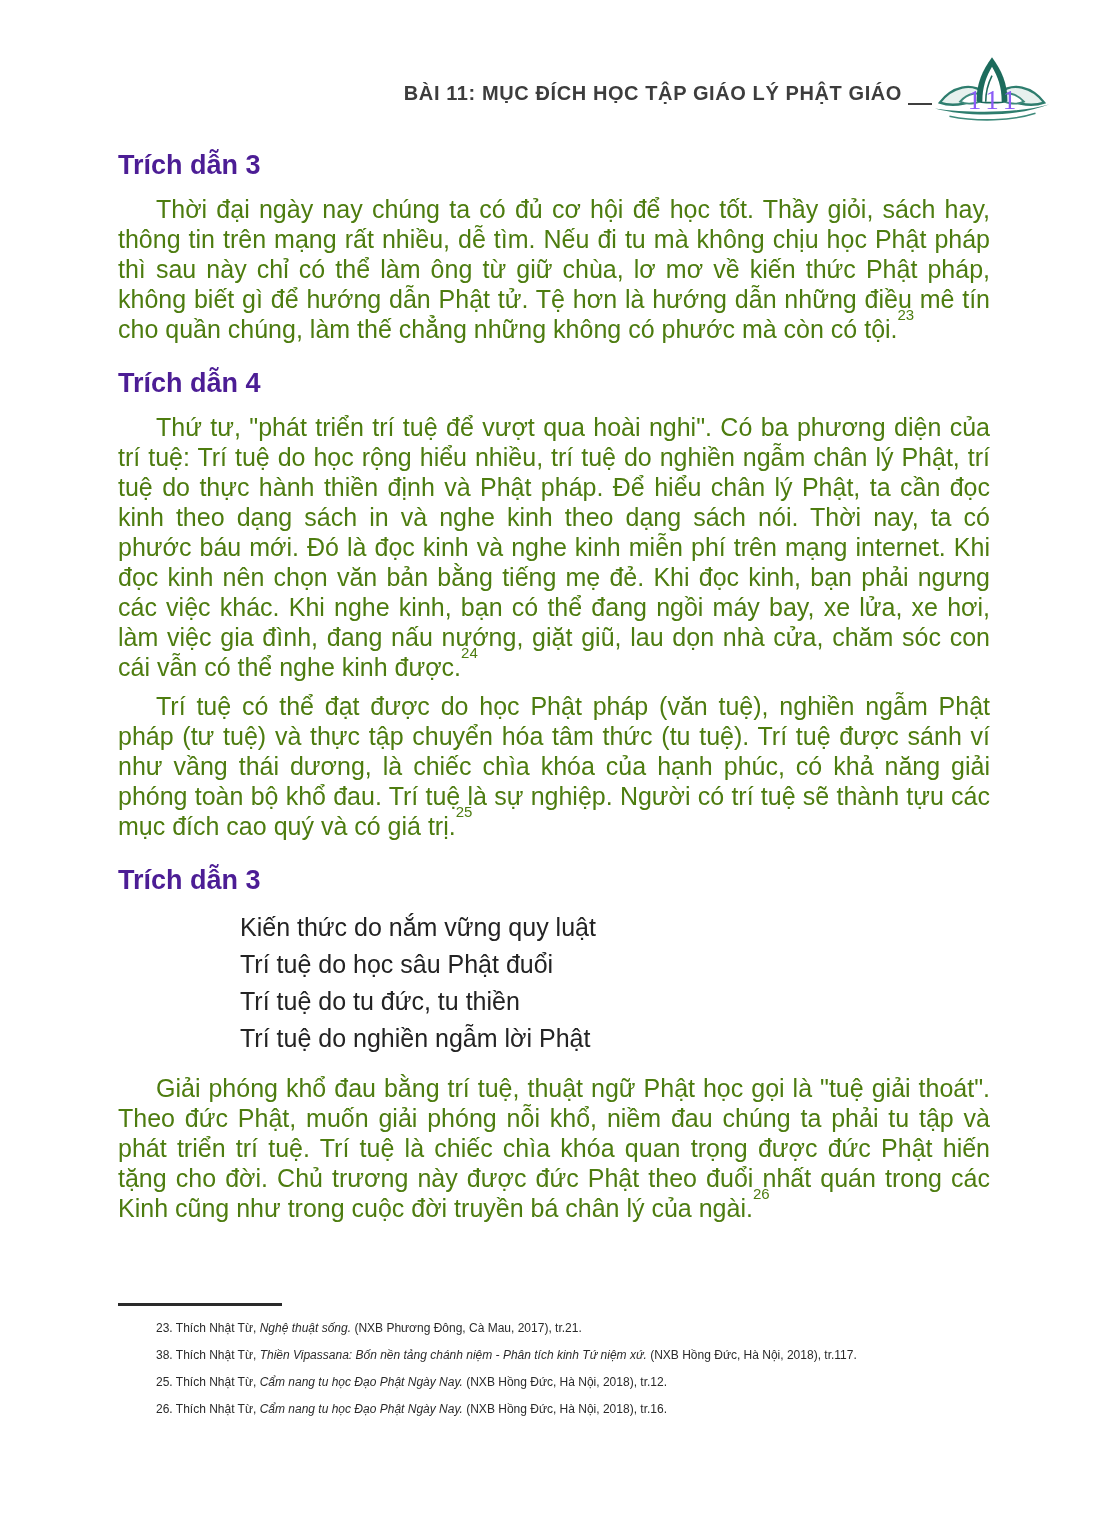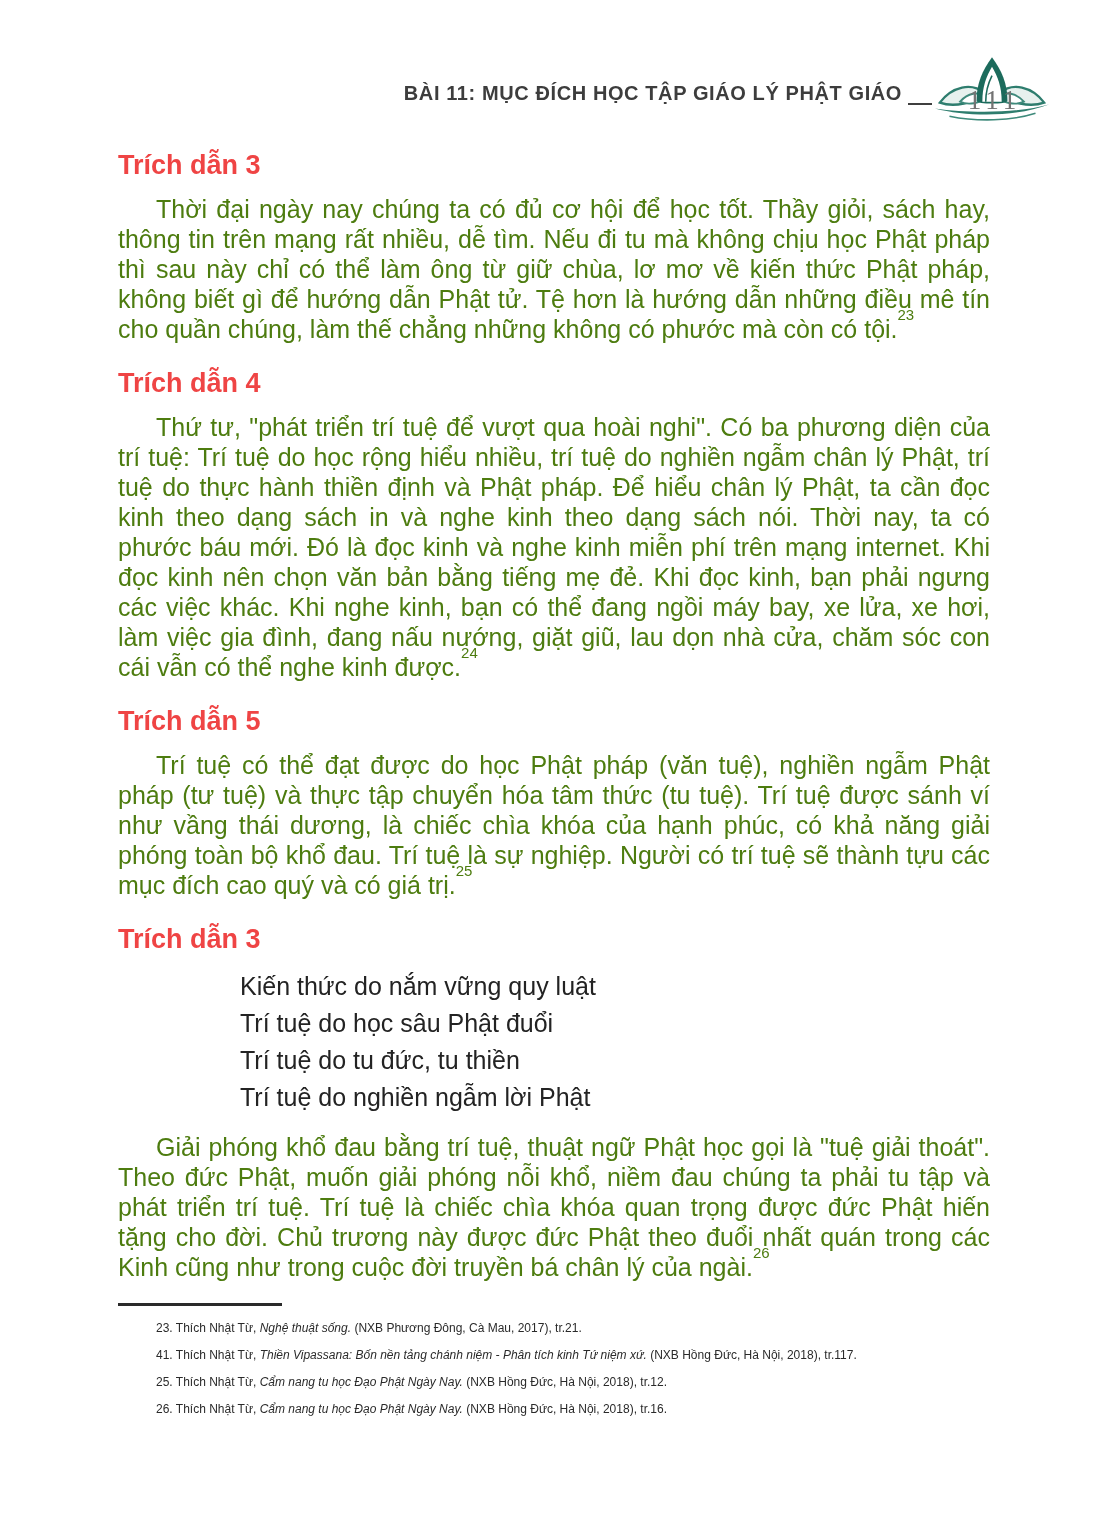--- a/index.html
+++ b/index.html
@@ -24,30 +24,30 @@
   }
   .header-rule{
     width:24px;height:2px;background:#3f3f3f;
     margin:26px 2px 0 6px;align-self:center;
   }
   .lotus-wrap{position:relative;width:116px;height:76px;flex:0 0 auto;}
   .lotus-wrap svg{position:absolute;inset:0;}
   .page-number{
     position:absolute;left:50%;bottom:13px;transform:translateX(-50%);
     font-family:"Liberation Serif",serif;
-    font-size:27px;color:#737373;letter-spacing:5px;
+    font-size:27px;color:#8b5cf6;letter-spacing:5px;
     padding-left:5px; 
   }
 
   
   .content{
     position:absolute;top:138px;left:118px;width:872px;
   }
   .section-heading{
-    font-size:27px;font-weight:bold;color:#ef4444;
+    font-size:27px;font-weight:bold;color:#4c1d95;
     margin:24px 0 13px 0;
   }
   .content .section-heading:first-child{margin-top:12px;}
   .body-par{
     font-size:25px;line-height:30px;color:#4d7c0f;
     text-align:justify;text-indent:38px;
     margin:0 0 9px 0;
   }
   .fn-ref{
     font-size:15px;line-height:0;position:relative;top:-9px;
@@ -97,39 +97,38 @@
   </div>
 
   <div class="content">
 
     <div class="section-heading">Trích dẫn 3</div>
     <p class="body-par"><span>Thời đại ngày nay chúng ta có đủ cơ hội để học tốt. Thầy giỏi, sách hay, thông tin trên mạng rất nhiều, dễ tìm. Nếu đi tu mà không chịu học Phật pháp thì sau này chỉ có thể làm ông từ giữ chùa, lơ mơ về kiến thức Phật pháp, không biết gì để hướng dẫn Phật tử. Tệ hơn là hướng dẫn những điều mê tín cho quần chúng, làm thế chẳng những không có phước mà còn có tội.</span><sup class="fn-ref">23</sup></p>
 
     <div class="section-heading">Trích dẫn 4</div>
     <p class="body-par"><span>Thứ tư, "phát triển trí tuệ để vượt qua hoài nghi". Có ba phương diện của trí tuệ: Trí tuệ do học rộng hiểu nhiều, trí tuệ do nghiền ngẫm chân lý Phật, trí tuệ do thực hành thiền định và Phật pháp. Để hiểu chân lý Phật, ta cần đọc kinh theo dạng sách in và nghe kinh theo dạng sách nói. Thời nay, ta có phước báu mới. Đó là đọc kinh và nghe kinh miễn phí trên mạng internet. Khi đọc kinh nên chọn văn bản bằng tiếng mẹ đẻ. Khi đọc kinh, bạn phải ngưng các việc khác. Khi nghe kinh, bạn có thể đang ngồi máy bay, xe lửa, xe hơi, làm việc gia đình, đang nấu nướng, giặt giũ, lau dọn nhà cửa, chăm sóc con cái vẫn có thể nghe kinh được.</span><sup class="fn-ref">24</sup></p>
 
-    <div class="section-heading">Trích dẫn 5</div>
     <p class="body-par"><span>Trí tuệ có thể đạt được do học Phật pháp (văn tuệ), nghiền ngẫm Phật pháp (tư tuệ) và thực tập chuyển hóa tâm thức (tu tuệ). Trí tuệ được sánh ví như vầng thái dương, là chiếc chìa khóa của hạnh phúc, có khả năng giải phóng toàn bộ khổ đau. Trí tuệ là sự nghiệp. Người có trí tuệ sẽ thành tựu các mục đích cao quý và có giá trị.</span><sup class="fn-ref">25</sup></p>
 
     <div class="section-heading">Trích dẫn 3</div>
     <div class="verse">
       <div>Kiến thức do nắm vững quy luật</div>
       <div>Trí tuệ do học sâu Phật đuổi</div>
       <div>Trí tuệ do tu đức, tu thiền</div>
       <div>Trí tuệ do nghiền ngẫm lời Phật</div>
     </div>
     <p class="body-par"><span>Giải phóng khổ đau bằng trí tuệ, thuật ngữ Phật học gọi là "tuệ giải thoát". Theo đức Phật, muốn giải phóng nỗi khổ, niềm đau chúng ta phải tu tập và phát triển trí tuệ. Trí tuệ là chiếc chìa khóa quan trọng được đức Phật hiến tặng cho đời. Chủ trương này được đức Phật theo đuổi nhất quán trong các Kinh cũng như trong cuộc đời truyền bá chân lý của ngài.</span><sup class="fn-ref">26</sup></p>
 
   </div>
 
   <div class="footnotes">
     <div class="fn-rule"></div>
 
     <div class="footnote"><span>23. Thích Nhật Từ, </span><span class="fn-title">Nghệ thuật sống.</span><span> (NXB Phương Đông, Cà Mau, 2017), tr.21.</span></div>
 
-    <div class="footnote"><span>41. Thích Nhật Từ, </span><span class="fn-title">Thiền Vipassana: Bốn nền tảng chánh niệm - Phân tích kinh Tứ niệm xứ.</span><span> (NXB Hồng Đức, Hà Nội, 2018), tr.117.</span></div>
+    <div class="footnote"><span>38. Thích Nhật Từ, </span><span class="fn-title">Thiền Vipassana: Bốn nền tảng chánh niệm - Phân tích kinh Tứ niệm xứ.</span><span> (NXB Hồng Đức, Hà Nội, 2018), tr.117.</span></div>
 
     <div class="footnote"><span>25. Thích Nhật Từ, </span><span class="fn-title">Cẩm nang tu học Đạo Phật Ngày Nay.</span><span> (NXB Hồng Đức, Hà Nội, 2018), tr.12.</span></div>
 
     <div class="footnote"><span>26. Thích Nhật Từ, </span><span class="fn-title">Cẩm nang tu học Đạo Phật Ngày Nay.</span><span> (NXB Hồng Đức, Hà Nội, 2018), tr.16.</span></div>
   </div>
 
 </div>
 
 </body></html>

